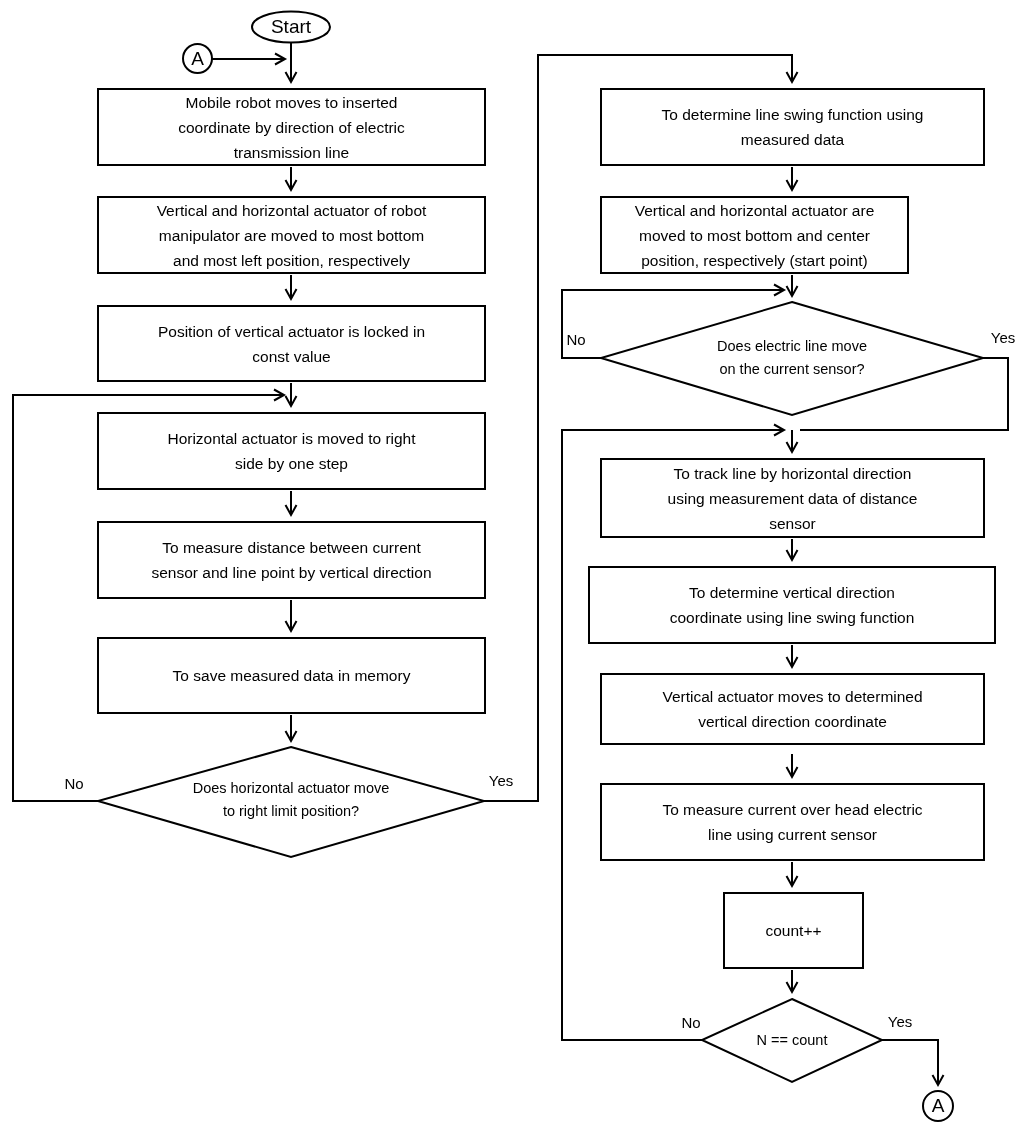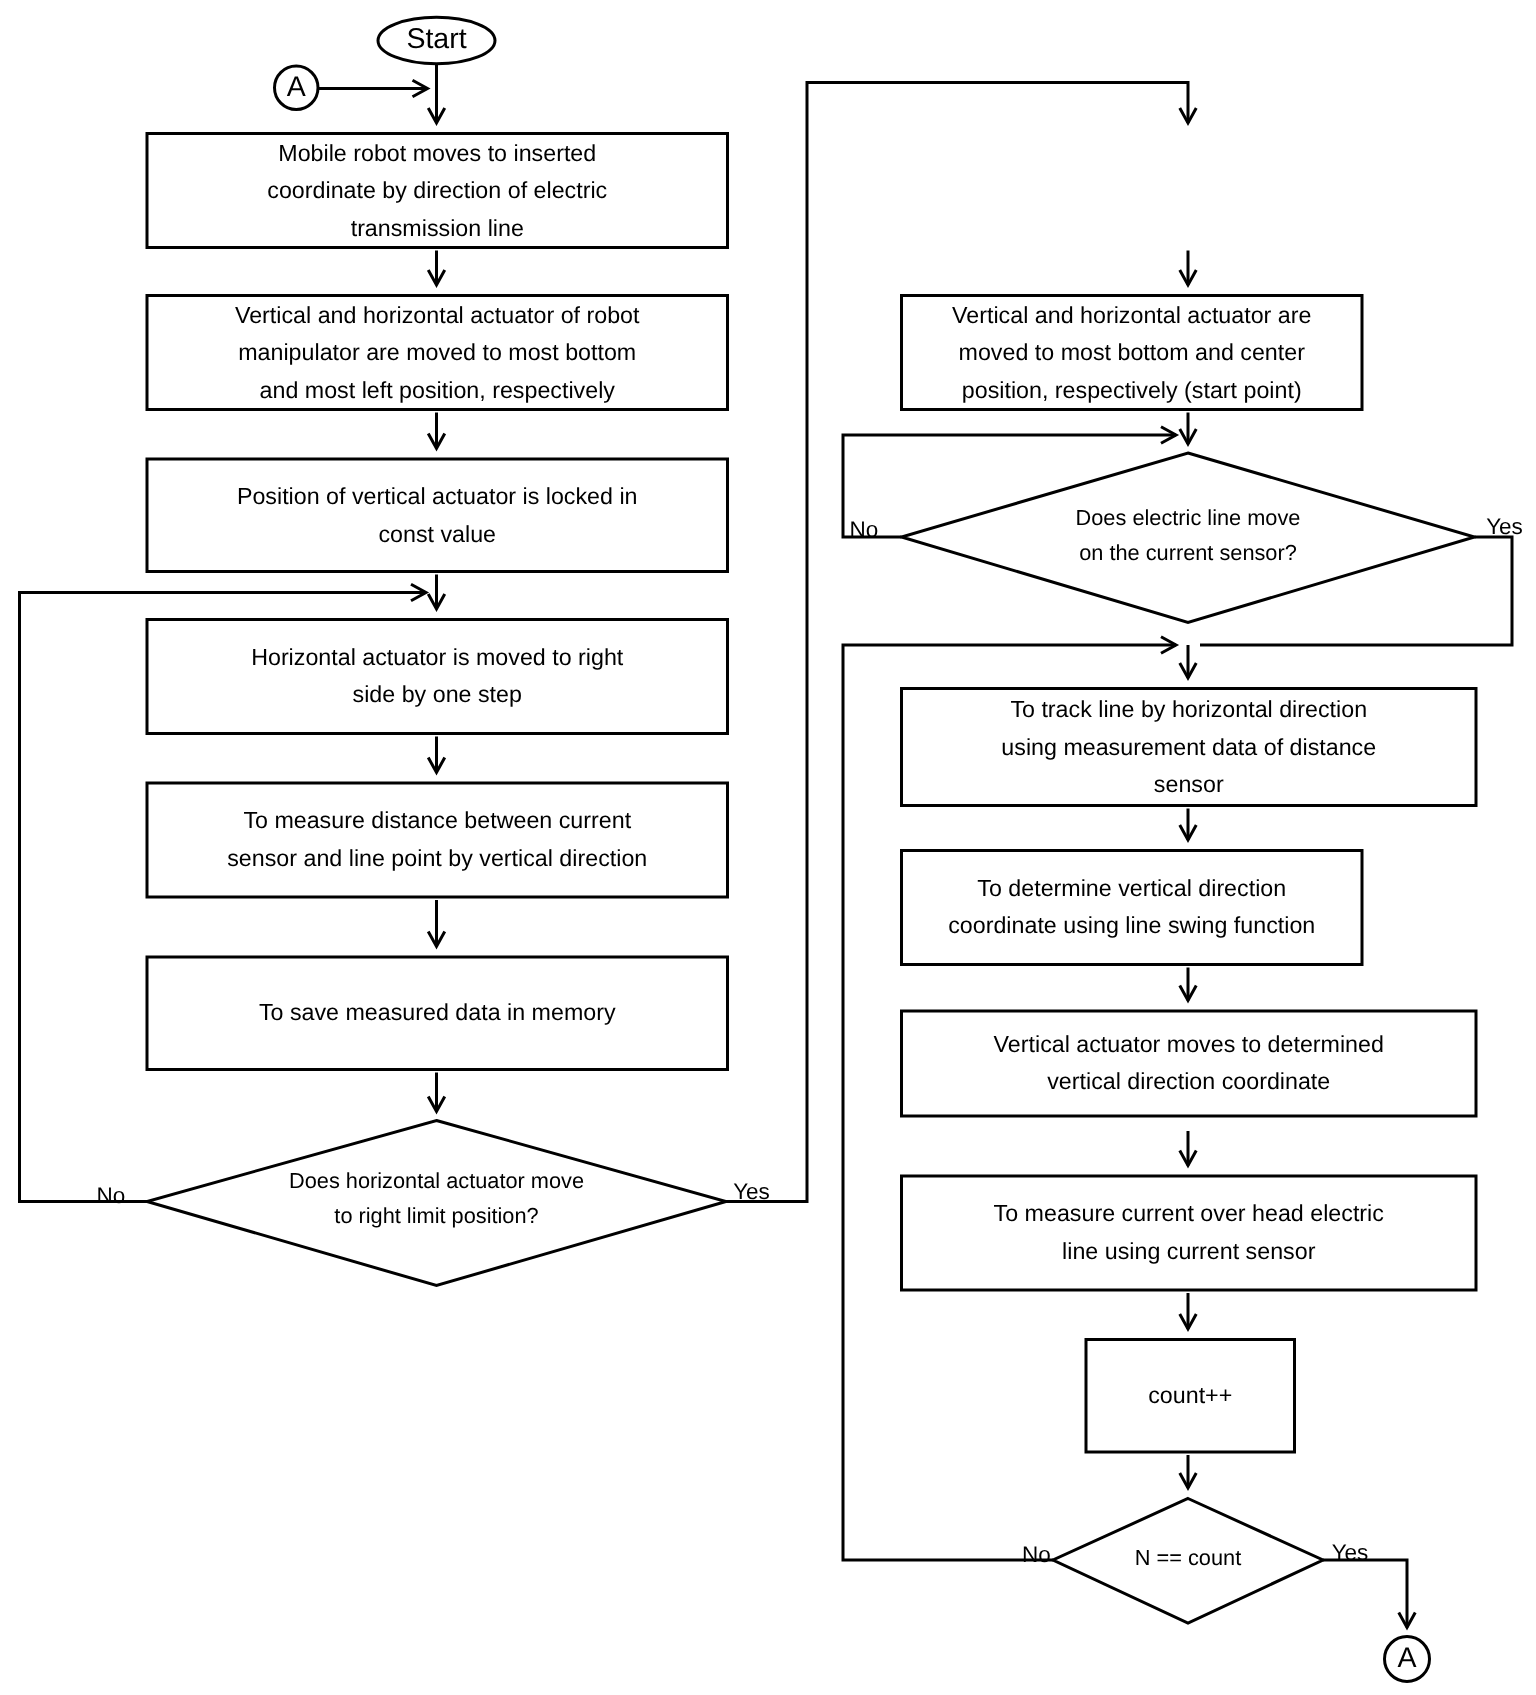--- a/index.html
+++ b/index.html
@@ -11,21 +11,21 @@
   .node{
     position:absolute;box-sizing:border-box;border:2px solid #000;background:#fff;
     display:flex;align-items:center;justify-content:center;text-align:center;
     white-space:pre-line;font-size:15.5px;line-height:25px;
   }
   .overlay{
     position:absolute;transform:translate(-50%,-50%);text-align:center;
     white-space:pre-line;
   }
   .dtext{font-size:14.5px;line-height:23px;}
-  .branch{font-size:15px;line-height:16px;margin-top:14px;}
+  .branch{font-size:15px;line-height:16px;}
   .term{font-size:19px;}
 </style>
 </head>
 <body>
 
 <div class="stage">
 
   <svg width="1024" height="1130" viewBox="0 0 1024 1130">
     <defs>
       <marker id="arr" markerUnits="userSpaceOnUse" markerWidth="16" markerHeight="16" viewBox="0 0 16 16" refX="13" refY="8" orient="auto">
@@ -75,27 +75,29 @@
 manipulator are moved to most bottom
 and most left position, respectively</div>
   <div class="node" style="left:97px;top:305px;width:389px;height:77px">Position of vertical actuator is locked in
 const value</div>
   <div class="node" style="left:97px;top:412px;width:389px;height:78px">Horizontal actuator is moved to right
 side by one step</div>
   <div class="node" style="left:97px;top:521px;width:389px;height:78px">To measure distance between current
 sensor and line point by vertical direction</div>
   <div class="node" style="left:97px;top:637px;width:389px;height:77px">To save measured data in memory</div>
 
+  <div class="node" style="left:600px;top:88px;width:385px;height:78px">To determine line swing function using
+measured data</div>
   <div class="node" style="left:600px;top:196px;width:309px;height:78px">Vertical and horizontal actuator are
 moved to most bottom and center
 position, respectively (start point)</div>
   <div class="node" style="left:600px;top:458px;width:385px;height:80px">To track line by horizontal direction
 using measurement data of distance
 sensor</div>
-  <div class="node" style="left:600px;top:566px;width:309px;height:78px">To determine vertical direction
+  <div class="node" style="left:588px;top:566px;width:408px;height:78px">To determine vertical direction
 coordinate using line swing function</div>
   <div class="node" style="left:600px;top:673px;width:385px;height:72px">Vertical actuator moves to determined
 vertical direction coordinate</div>
   <div class="node" style="left:600px;top:783px;width:385px;height:78px">To measure current over head electric
 line using current sensor</div>
   <div class="node" style="left:723px;top:892px;width:141px;height:77px">count++</div>
 
   <div class="overlay term" style="left:291px;top:27px">Start</div>
   <div class="overlay term" style="left:197.5px;top:58.5px">A</div>
   <div class="overlay term" style="left:938px;top:1106px">A</div>

